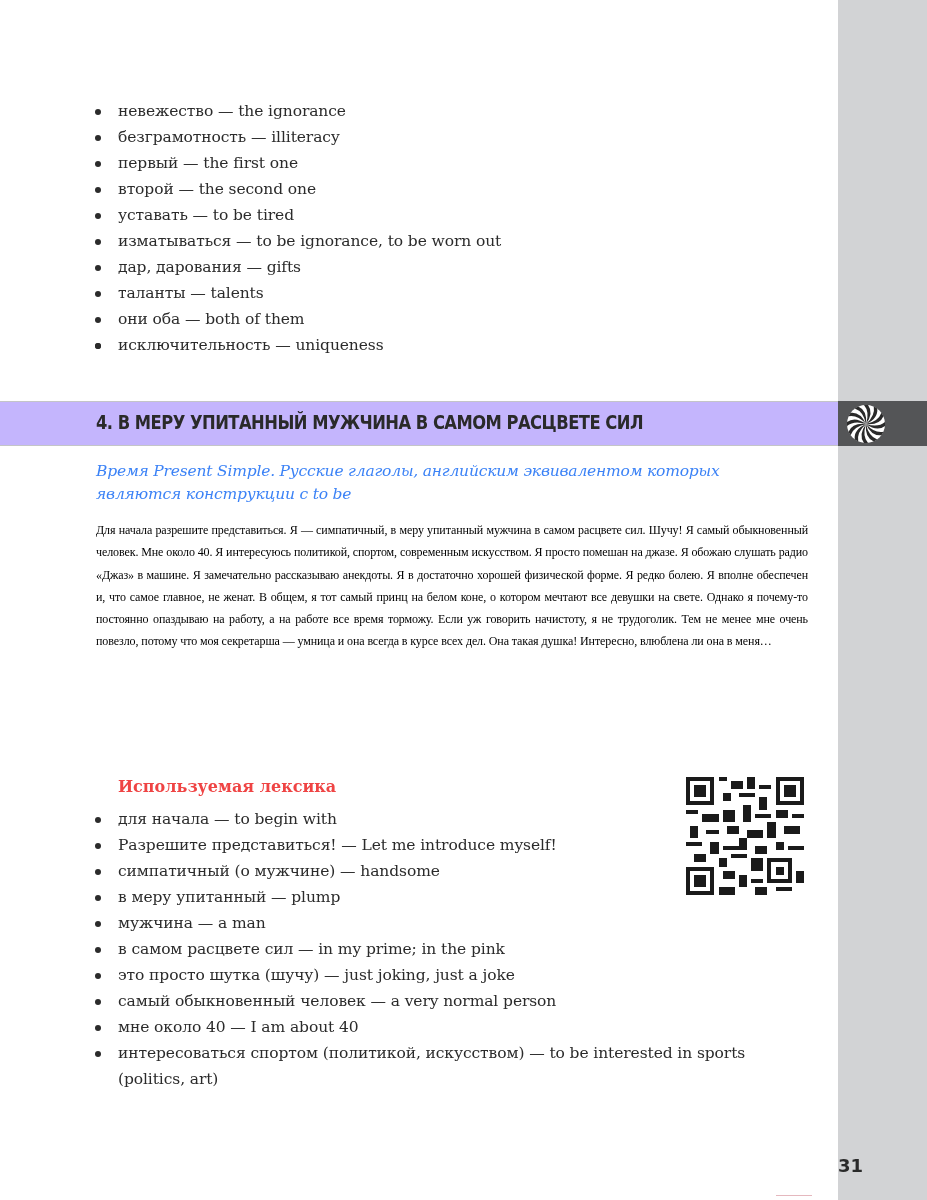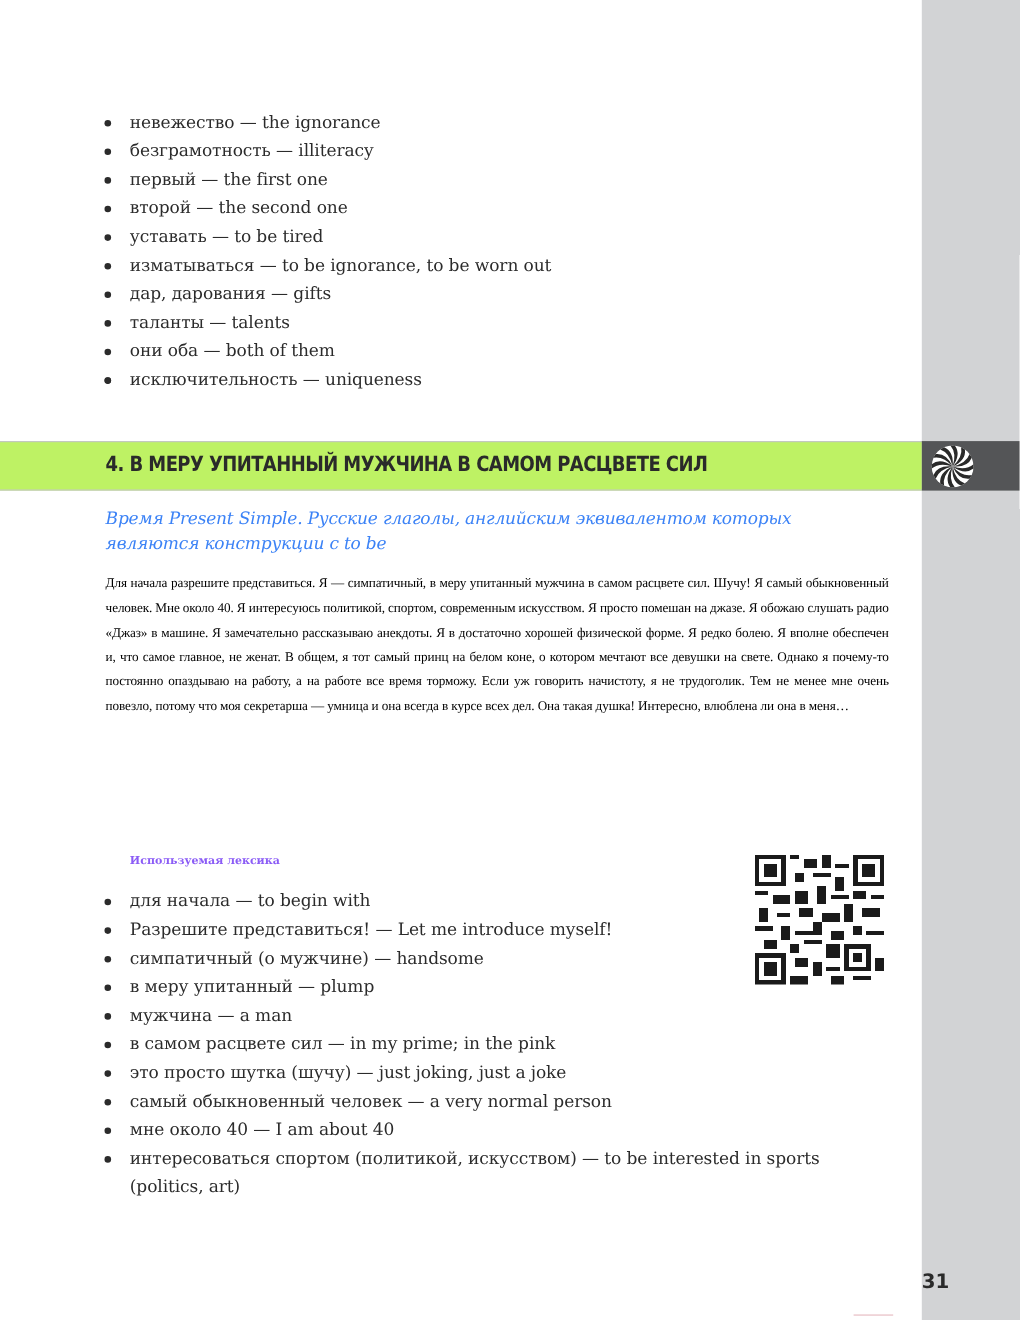--- a/index.html
+++ b/index.html
@@ -22,42 +22,42 @@
     position: relative; padding-left: 24px; font-size: 15.5px; line-height: 26px;
     white-space: nowrap; letter-spacing: -0.1px;
   }
   .list li .bullet {
     position: absolute; left: 1px; top: 11px; width: 6px; height: 6px; border-radius: 50%;
     background: #2b2b2b;
   }
   .list li.wrap { white-space: normal; width: 690px; }
   .band {
     position: absolute; left: 0; top: 401px; width: 838px; height: 43px;
-    background: #bef264; border-top: 1px solid #c4c5c7; border-bottom: 1px solid #c4c5c7;
+    background: #c4b5fd; border-top: 1px solid #c4c5c7; border-bottom: 1px solid #c4c5c7;
   }
   .band-title {
     position: absolute; left: 96px; top: 9px; font-family: "DejaVu Sans", sans-serif;
     font-weight: bold; font-size: 19px; color: #2a2a2a; letter-spacing: -0.6px;
     transform: scaleX(0.86); transform-origin: left center; white-space: nowrap;
   }
   .band-tab {
     position: absolute; left: 838px; top: 401px; width: 89px; height: 45px;
     background: #545557; display: flex; align-items: center; padding-left: 8px; box-sizing: border-box;
   }
   .subtitle {
     position: absolute; left: 96px; top: 460px; width: 712px; font-style: italic;
     font-size: 15.5px; line-height: 23px; color: #3b82f6; letter-spacing: -0.2px;
   }
   .para {
     position: absolute; left: 96px; top: 519px; width: 712px;
     font-family: "Liberation Serif", serif; font-size: 12px; line-height: 22.3px;
     text-align: justify; color: #000000; letter-spacing: -0.1px; hyphens: manual;
   }
   .vocab-heading {
-    position: absolute; left: 118px; top: 777px; font-weight: bold; font-size: 10px; color: #8b5cf6;
+    position: absolute; left: 118px; top: 777px; font-weight: bold; font-size: 16px; color: #ef4444;
   }
   .qr { position: absolute; left: 685px; top: 777px; width: 120px; height: 118px; }
   .bottom-line { position: absolute; left: 776px; top: 1195px; width: 36px; height: 1px; background: #e5b8be; }
 </style>
 </head>
 <body>
 
 <div class="sidebar"></div>
 
 <ul class="list" style="top:98px;">

